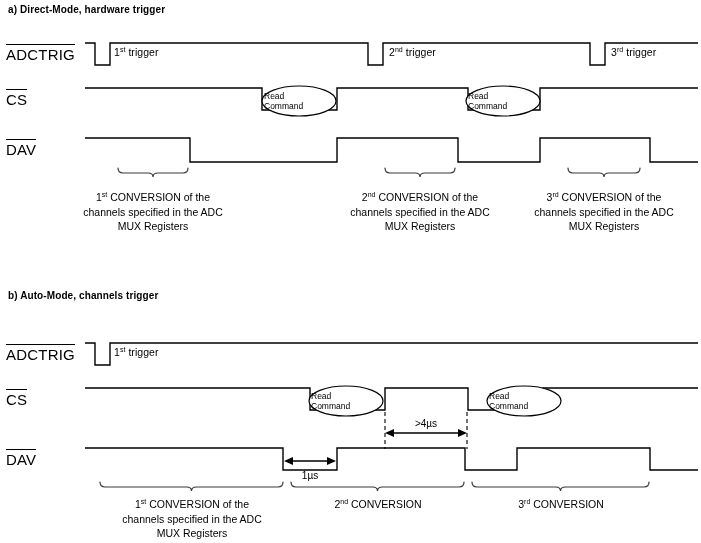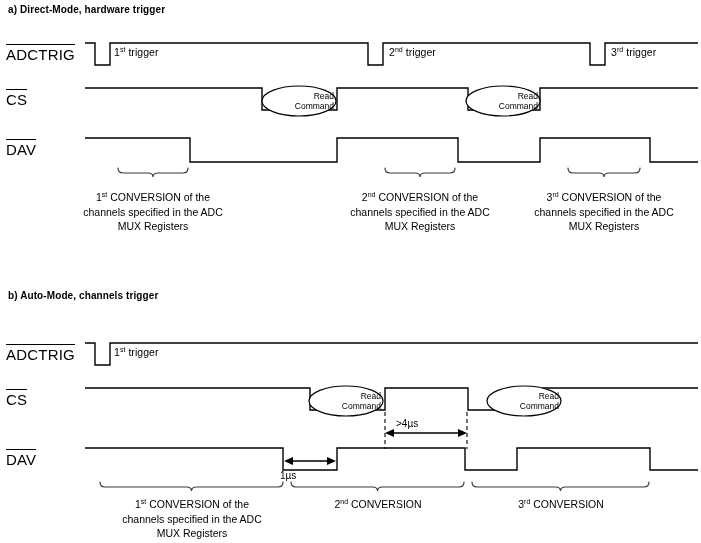--- a/index.html
+++ b/index.html
@@ -47,41 +47,41 @@
     letter-spacing: 0.05px;
   }
   .annot sup {
     font-size: 7px;
     vertical-align: super;
     line-height: 0;
   }
   .bubble-text {
     position: absolute;
     font-size: 8.5px;
-    text-align: right;
+    text-align: left;
     line-height: 10px;
     white-space: nowrap;
   }
   .conv-caption {
     position: absolute;
     font-size: 10.5px;
     text-align: center;
     line-height: 14.5px;
     white-space: nowrap;
   }
   .conv-caption sup {
     font-size: 7px;
     vertical-align: super;
     line-height: 0;
   }
   .timing-label {
     position: absolute;
     font-size: 10px;
     white-space: nowrap;
-    text-align: left;
+    text-align: center;
   }
 </style>
 </head>
 <body>
 
 <div class="section-title" style="left:8px; top:4px;">a) Direct-Mode, hardware trigger</div>
 
 <div class="sig-label" style="left:6px; top:44px;">
   <span class="ovl">ADCTRIG</span>
 </div>

